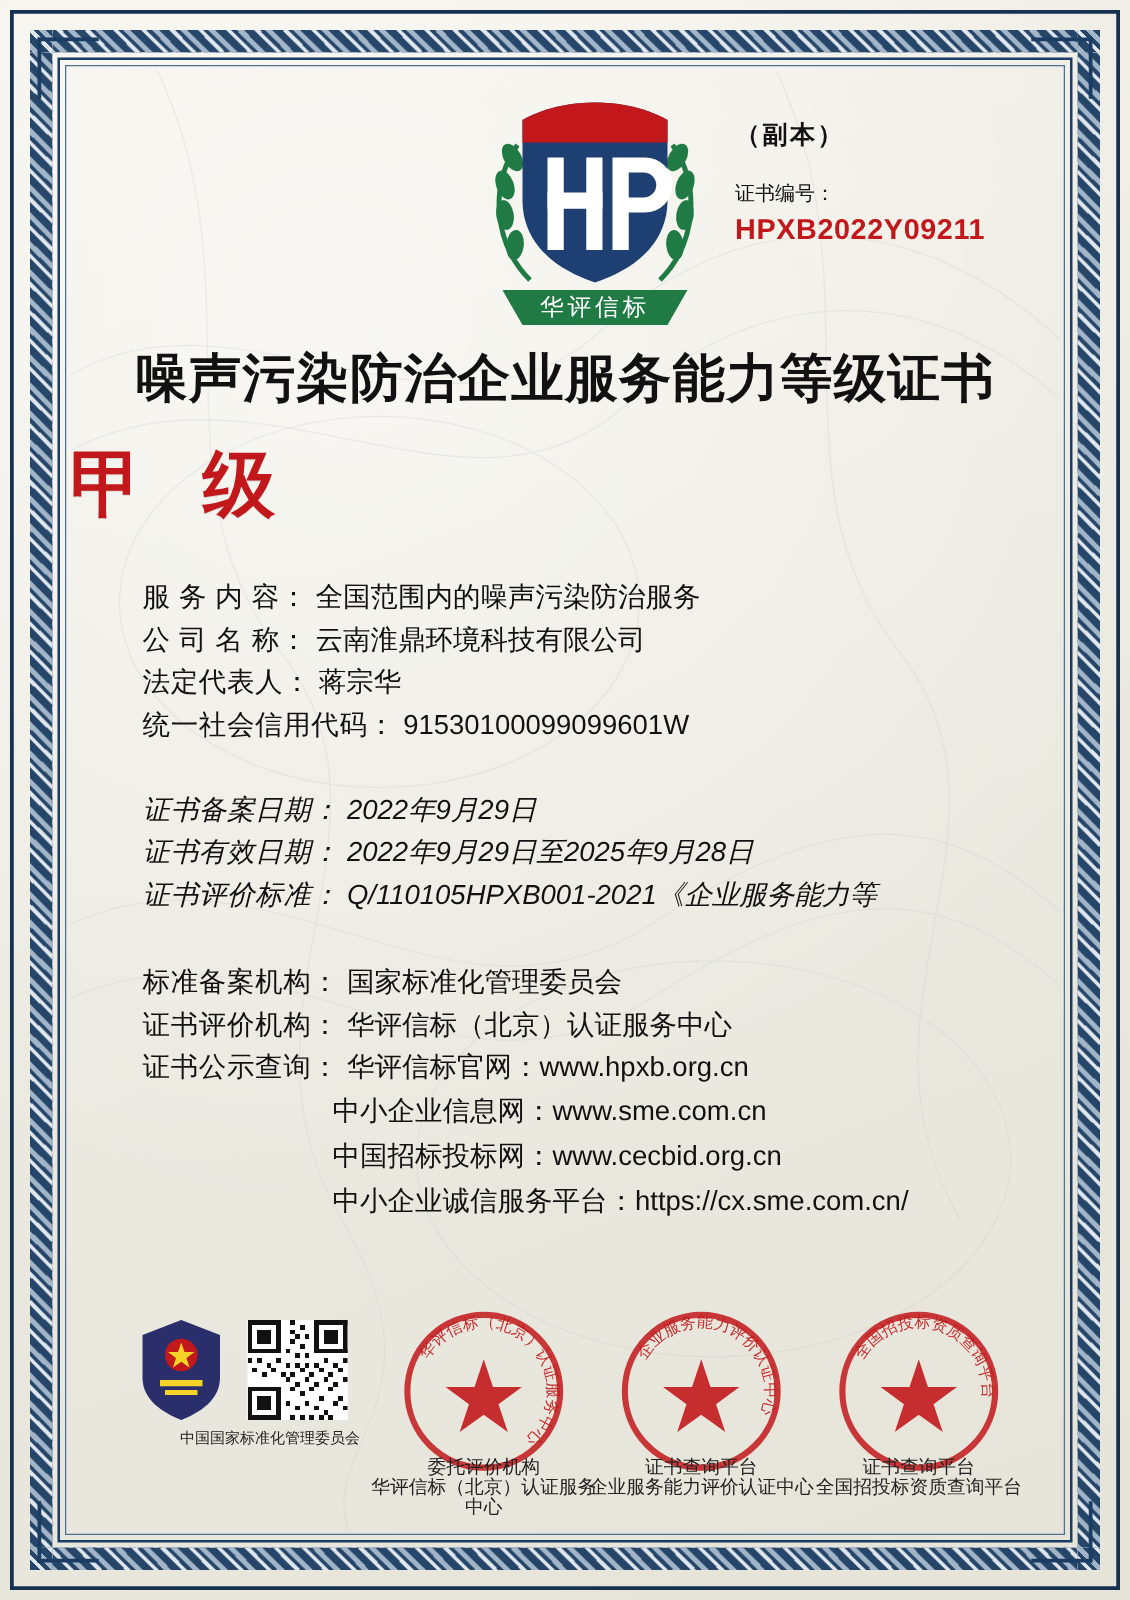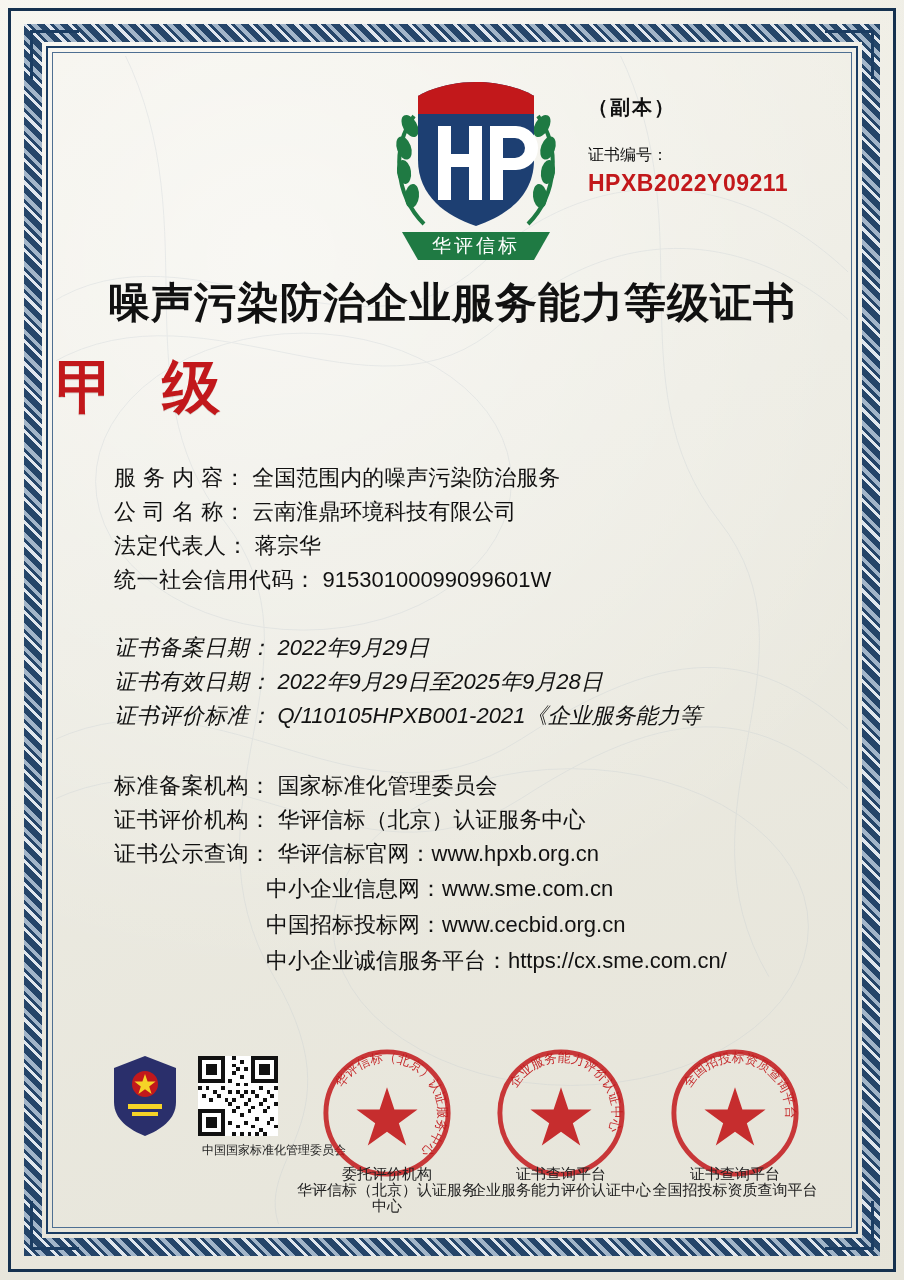--- a/index.html
+++ b/index.html
@@ -271,21 +271,21 @@
 
       <div class="emblem">
         <svg viewBox="0 0 74 84" width="74" height="84" aria-hidden="true">
           <path d="M37 2 L68 14 L68 48 C68 66, 52 76, 37 82 C22 76, 6 66, 6 48 L6 14 Z" fill="#2a2f6b"></path>
           <circle cx="37" cy="30" r="13" fill="#c2181b"></circle>
           <path d="M37 20 l2.6 7.6 h8 l-6.4 4.8 2.4 7.6 -6.6 -4.7 -6.6 4.7 2.4 -7.6 -6.4 -4.8 h8 Z" fill="#f5d327"></path>
           <rect x="20" y="50" width="34" height="5" fill="#f5d327"></rect>
           <rect x="24" y="58" width="26" height="4" fill="#f5d327"></rect>
         </svg>
       </div>
-      <div class="cap" style="left:30px;width:260px;text-align:right;">中国国家标准化管理委员会</div>
+      <div class="cap" style="left:30px;width:260px;">中国国家标准化管理委员会</div>
 
       <div class="qr">
         <svg viewBox="0 0 21 21" width="80" height="80" shape-rendering="crispEdges" aria-hidden="true">
           <rect width="21" height="21" fill="#fff"></rect>
           <g fill="#111">
             <rect x="0" y="0" width="7" height="1"></rect>
               <rect x="0" y="6" width="7" height="1"></rect>
             <rect x="0" y="0" width="1" height="7"></rect>
               <rect x="6" y="0" width="1" height="7"></rect>
             <rect x="2" y="2" width="3" height="3"></rect>

